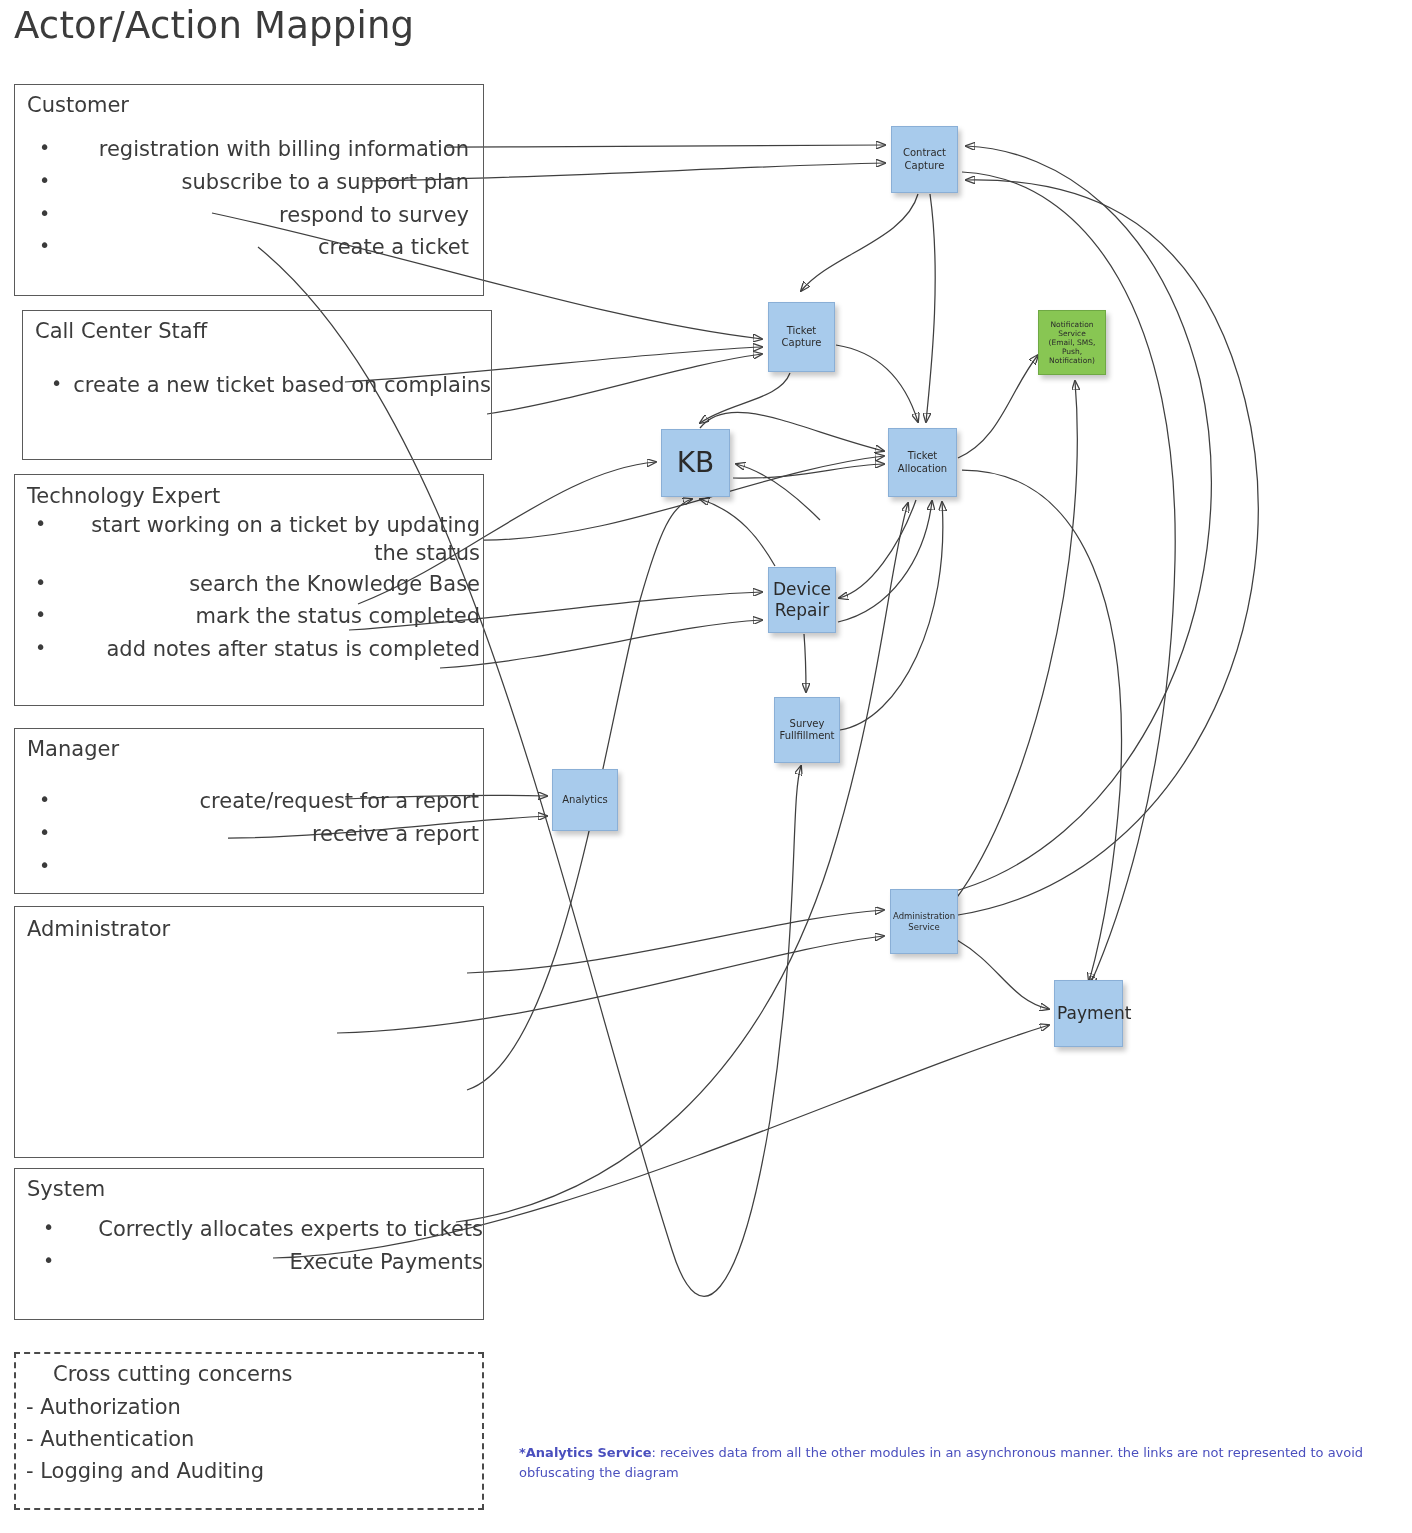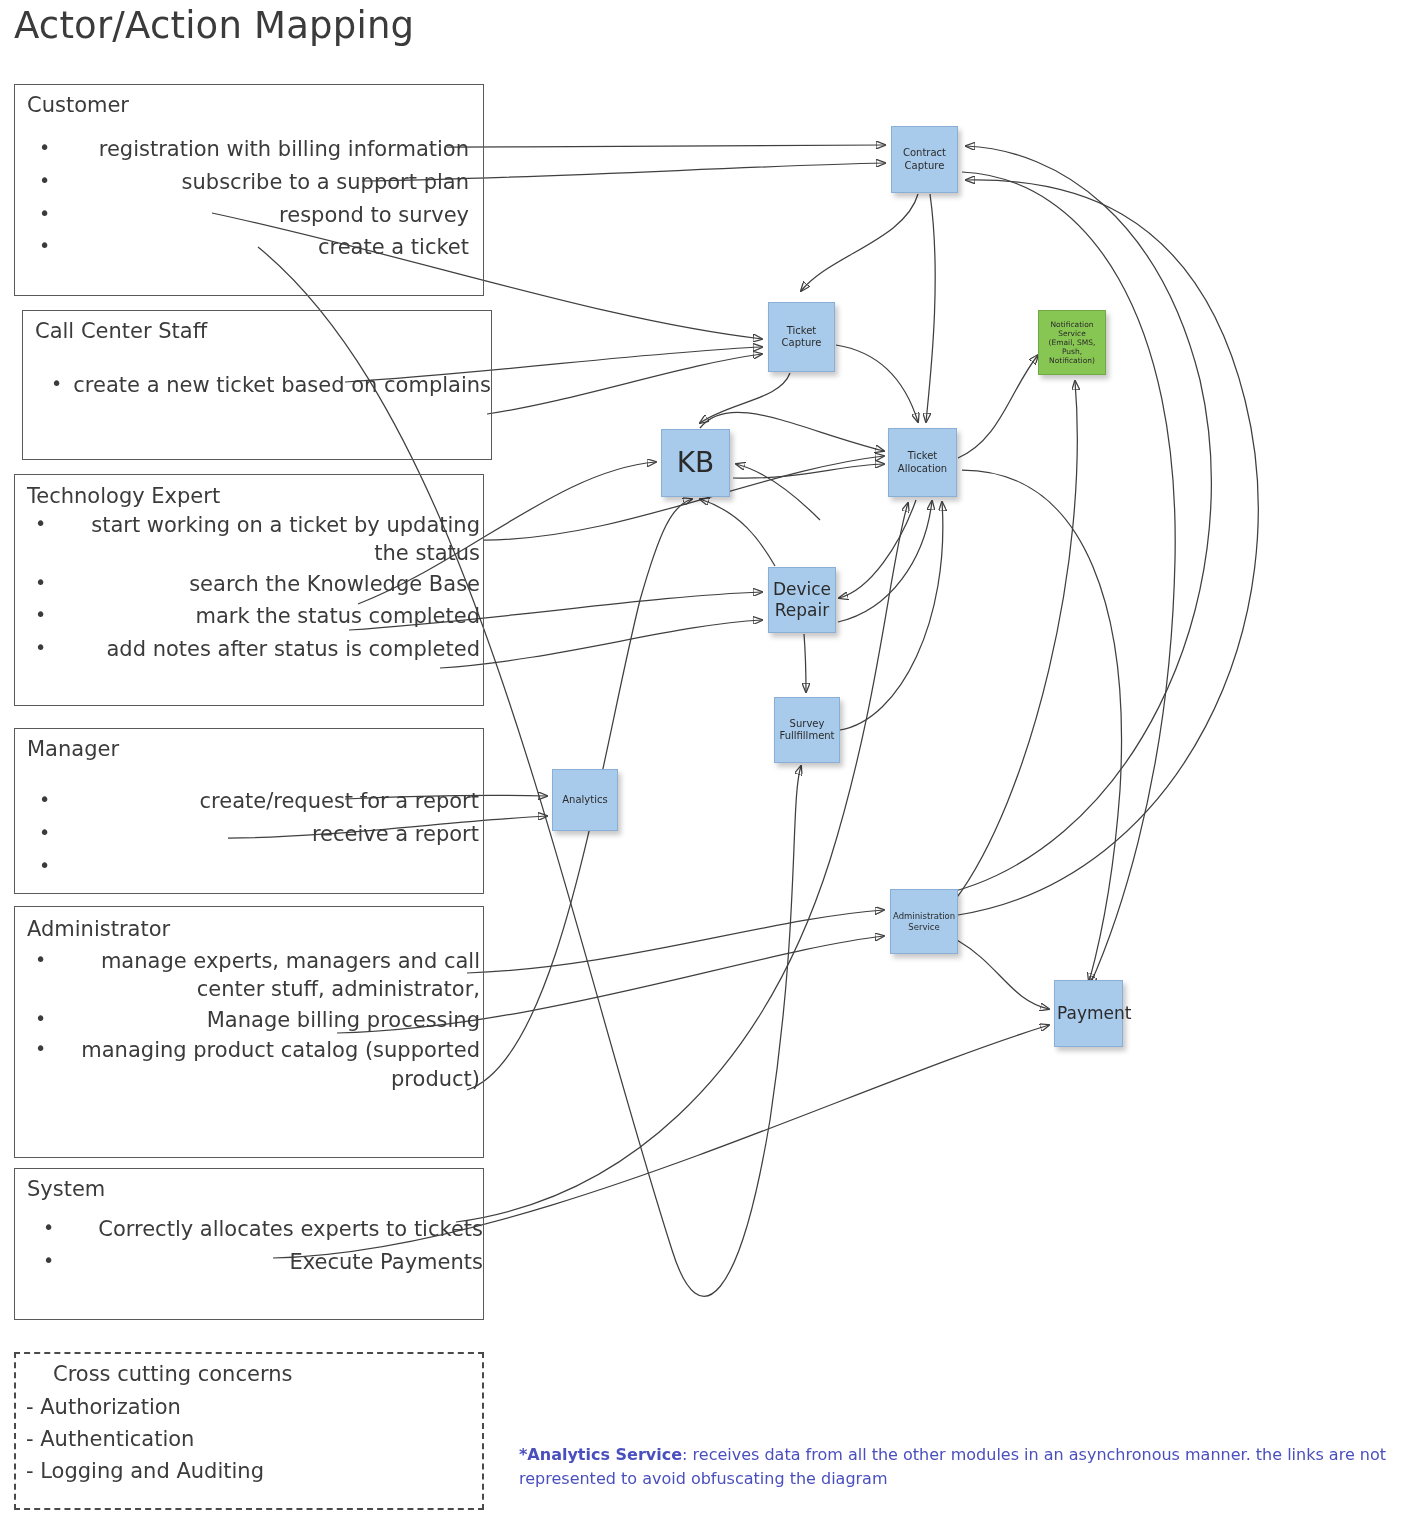--- a/index.html
+++ b/index.html
@@ -40,21 +40,21 @@
     color:#2b2b2b;line-height:1.22;padding:2px;
   }
   .node.green{background:#88c653;border:1px solid #6fa844;}
   .node .lbl{display:block;width:100%;}
   .node.small .lbl{font-size:10px;}
   .node.tiny .lbl{font-size:7.5px;}
   .node.med .lbl{font-size:17px;}
   .node.big .lbl{font-size:28px;}
   #footnote{
     position:absolute;left:519px;top:1443px;width:890px;
-    font-size:16px;line-height:1.5;color:#4a4fbe;
+    font-size:13px;line-height:1.5;color:#4a4fbe;
   }
   #footnote b{font-weight:700;}
   svg#edges{position:absolute;left:0;top:0;width:1412px;height:1533px;pointer-events:none;}
   svg#edges path{fill:none;stroke:#3f3f3f;stroke-width:1.25;}
 </style>
 </head>
 <body>
 
 <div id="title">Actor/Action Mapping</div>
 
@@ -165,25 +165,20 @@
   <div class="actor-title" style="left:12px;top:8px;">Manager</div>
   <ul class="bullets" style="left:14px;top:56px;width:450px;">
     <li>create/request for a report</li>
     <li>receive a report</li>
     <li></li>
   </ul>
 </div>
 
 <div class="actor-box" style="left:14px;top:906px;width:470px;height:252px;">
   <div class="actor-title" style="left:12px;top:10px;">Administrator</div>
-  <ul class="bullets" style="left:10px;top:40px;width:455px;">
-    <li class="tight">manage experts, managers and call center stuff, administrator,</li>
-    <li>Manage billing processing</li>
-    <li class="tight">managing product catalog (supported product)</li>
-  </ul>
 </div>
 
 <div class="actor-box" style="left:14px;top:1168px;width:470px;height:152px;">
   <div class="actor-title" style="left:12px;top:8px;">System</div>
   <ul class="bullets" style="left:18px;top:44px;width:450px;">
     <li>Correctly allocates experts to tickets</li>
     <li>Execute Payments</li>
   </ul>
 </div>
 

